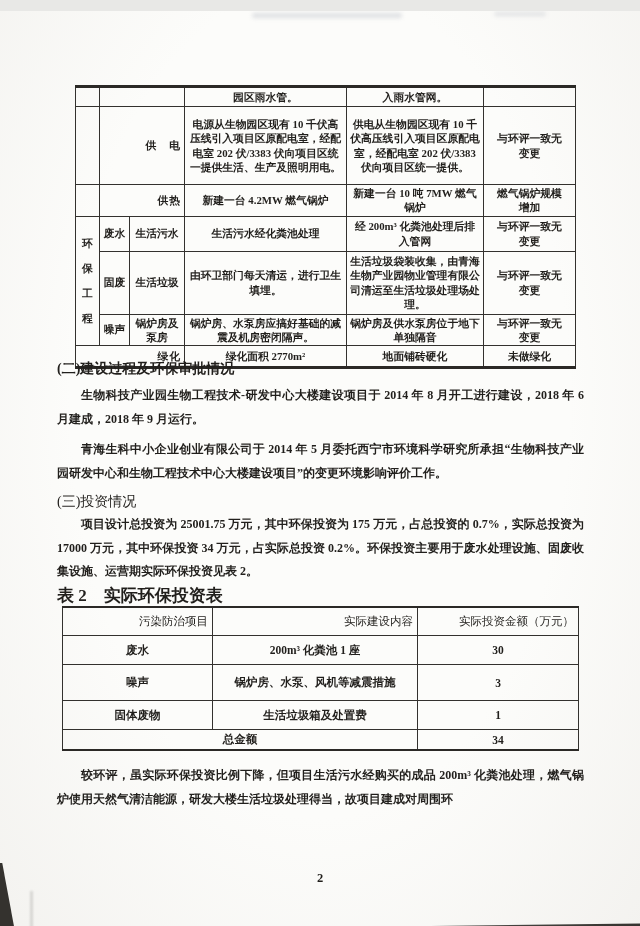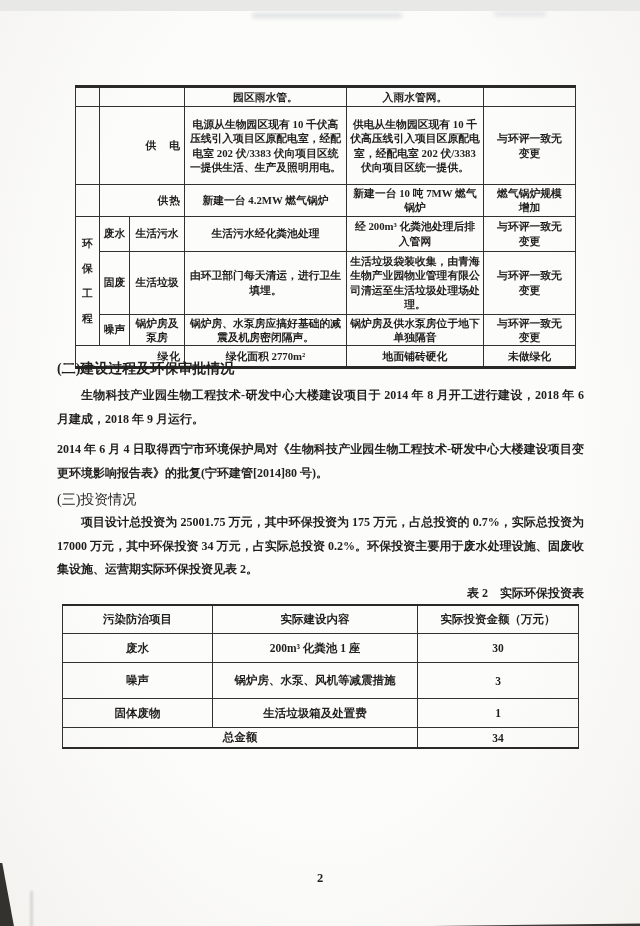--- a/index.html
+++ b/index.html
@@ -50,28 +50,28 @@
   .h3{font-size:14px;font-weight:400;line-height:20px;margin:0 0 1px 0;}
   .para{
     font-size:12px;font-weight:600;line-height:23.5px;margin:0 0 7px 0;
     text-align:justify;
   }
   .indent{text-indent:2em;}
   .p3{margin-bottom:5px;}
   .p4{margin-bottom:3px;}
 
   
-  .t2title{font-size:12px;font-weight:700;text-align:right;line-height:17px;margin:2px 0 2px 0;}
+  .t2title{font-size:17px;font-weight:700;text-align:left;line-height:17px;margin:2px 0 2px 0;}
   .t2{
     margin-left:5px;width:516px;border-collapse:collapse;table-layout:fixed;
     font-size:11.5px;font-weight:600;
     border-top:2.5px solid #2b2926;border-bottom:2.5px solid #2b2926;
   }
   .t2 td{border:1px solid #33312e;text-align:center;vertical-align:middle;padding:2px 4px;}
-  .t2 .hd{font-weight:700;}
+  .t2 .hd{font-weight:400;text-align:right;}
   .t2 tr{height:29px;}
   .t2 tr.tall{height:36px;}
   .t2 tr.total{height:15px;}
 
   .closing{margin-top:13px;margin-bottom:0;}
   .pagenum{
     position:absolute;left:0;top:860px;width:640px;text-align:center;
     font-size:12.5px;font-weight:600;
   }
 </style>
@@ -141,21 +141,21 @@
       <td>绿化面积 2770m²</td>
       <td>地面铺砖硬化</td>
       <td class="chg">未做绿化</td>
     </tr>
   </tbody>
     </table>
 
   <div class="content">
     <div class="h2">(二)建设过程及环保审批情况</div>
     <p class="para indent">生物科技产业园生物工程技术-研发中心大楼建设项目于 2014 年 8 月开工进行建设，2018 年 6 月建成，2018 年 9 月运行。</p>
-    <p class="para p3">2014 年 6 月 4 日取得西宁市环境保护局对《生物科技产业园生物工程技术-研发中心大楼建设项目变更环境影响报告表》的批复(宁环建管[2014]80 号)。</p>
+    <p class="para indent">青海生科中小企业创业有限公司于 2014 年 5 月委托西宁市环境科学研究所承担“生物科技产业园研发中心和生物工程技术中心大楼建设项目”的变更环境影响评价工作。</p>
 
     <div class="h3">(三)投资情况</div>
     <p class="para indent p4">项目设计总投资为 25001.75 万元，其中环保投资为 175 万元，占总投资的 0.7%，实际总投资为 17000 万元，其中环保投资 34 万元，占实际总投资 0.2%。环保投资主要用于废水处理设施、固废收集设施、运营期实际环保投资见表 2。</p>
 
     <div class="t2title">表 2　实际环保投资表</div>
 
     <table class="t2">
       <colgroup>
         <col style="width:150px">
           <col style="width:205px">
@@ -182,20 +182,21 @@
         <td>生活垃圾箱及处置费</td>
         <td>1</td>
       </tr>
       <tr class="total">
         <td colspan="2">总金额</td>
         <td>34</td>
       </tr>
     </tbody>
       </table>
 
+    <p class="para indent closing">较环评，虽实际环保投资比例下降，但项目生活污水经购买的成品 200m³ 化粪池处理，燃气锅炉使用天然气清洁能源，研发大楼生活垃圾处理得当，故项目建成对周围环</p>
   </div>
 
   <div class="pagenum">2</div>
 
   <div class="streak"></div>
   <div class="corner-wedge"></div>
   <div class="bottom-band"></div>
 
 </div>
 

